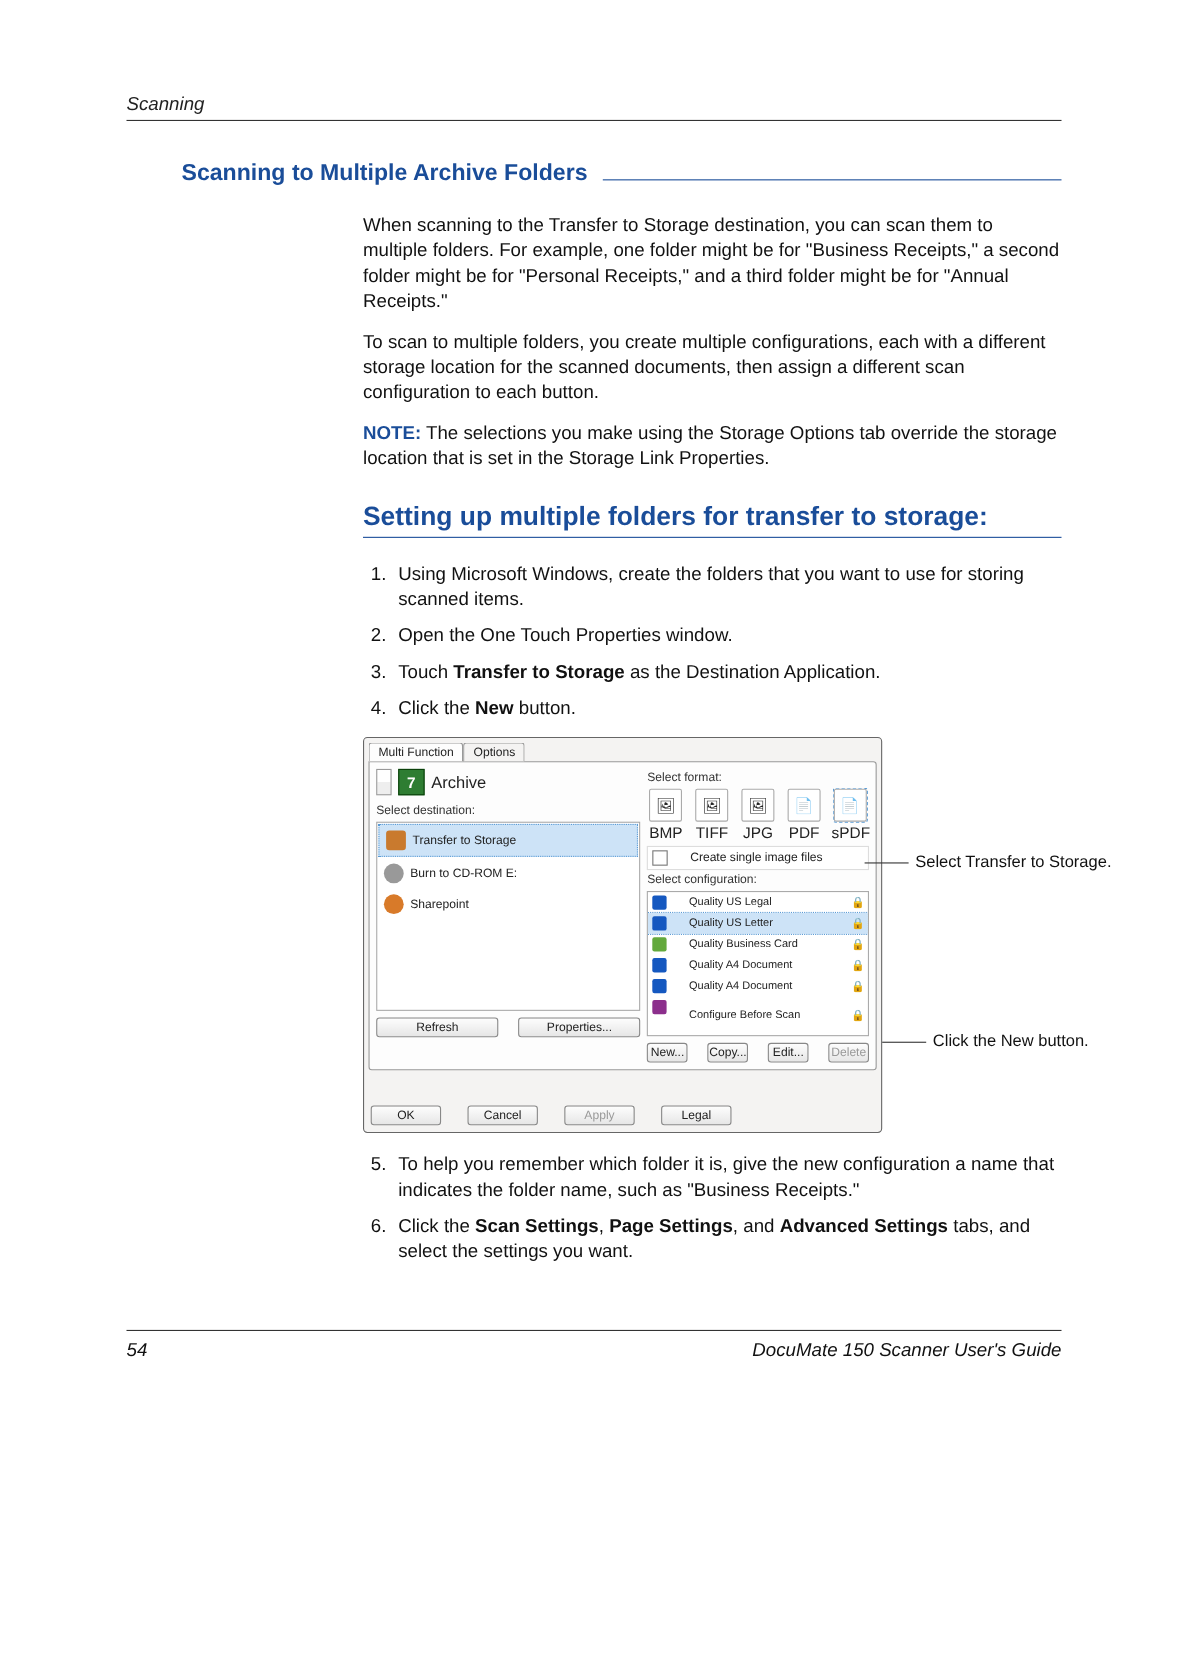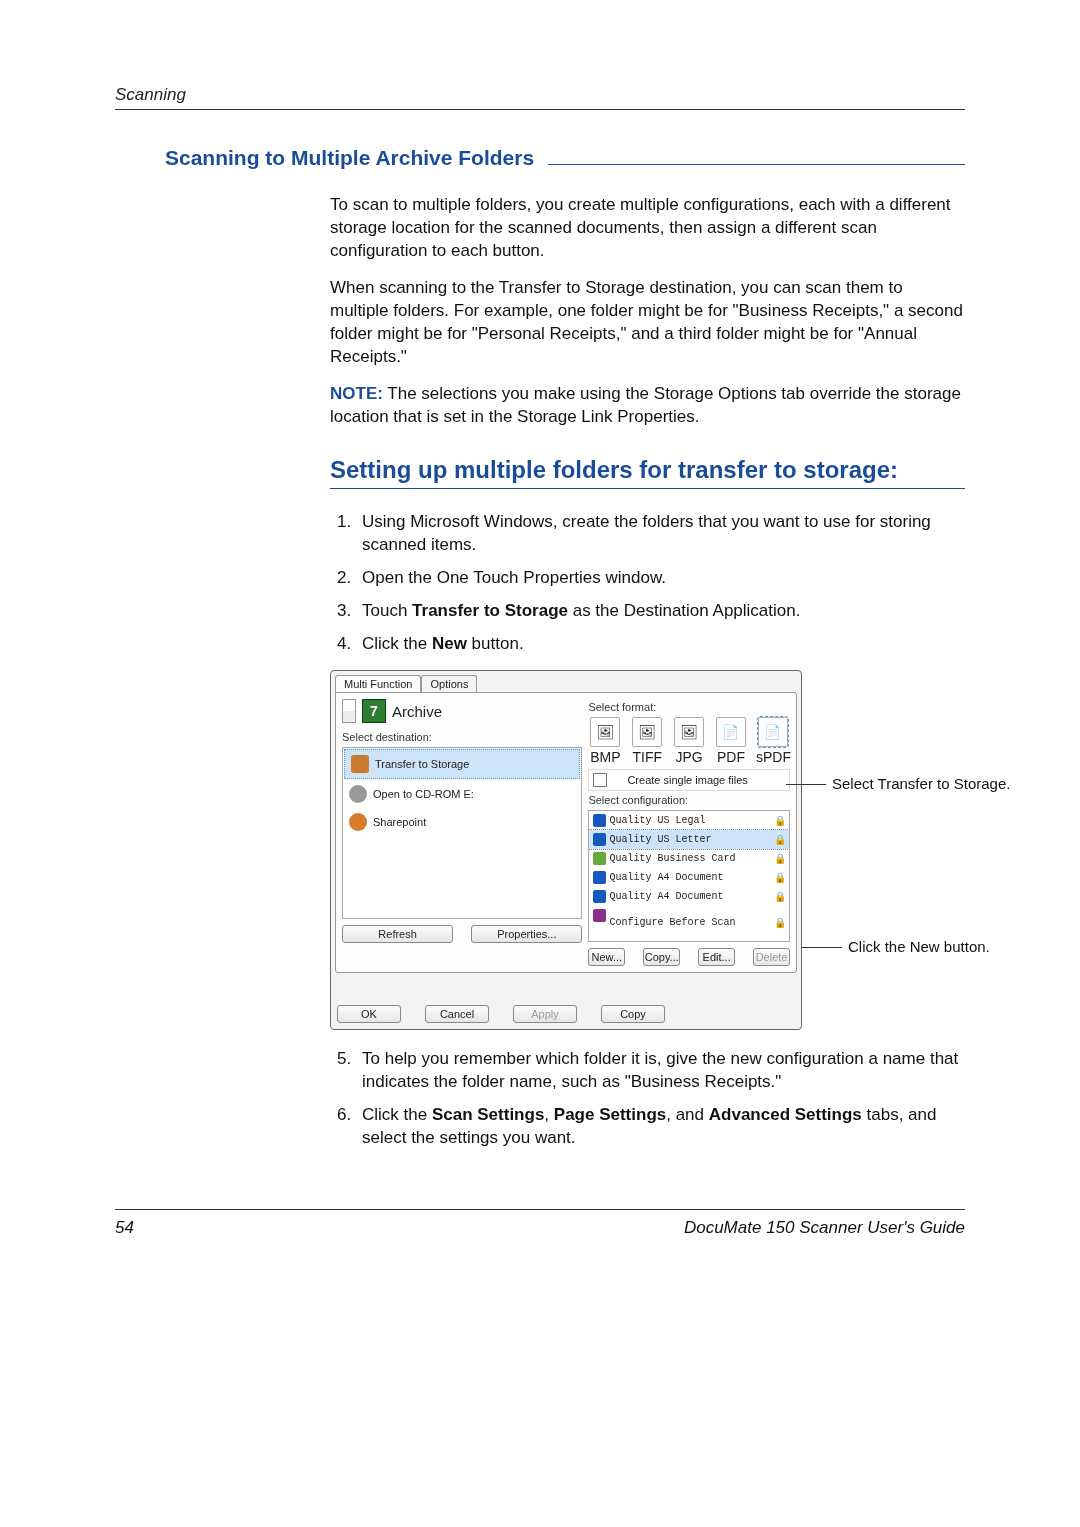--- a/index.html
+++ b/index.html
@@ -200,21 +200,21 @@
 .ficon.sel { outline: 1px dashed #5a9bd5; }
 .flabel { font-size: 14px; }
 .chkrow { display: flex; align-items: center; gap: 20px; padding: 3px 4px; border: 1px solid #ddd; background: #fff; margin-bottom: 3px; }
 .chk { width: 12px; height: 12px; border: 1px solid #777; background: #fff; }
 .cfglist {
   border: 1px solid #aaa;
   background: #fff;
   height: 130px;
   overflow: hidden;
 }
-.cfgitem { display: flex; align-items: center; padding: 3px 4px; gap: 3px; border-bottom: 0; font-family: Liberation Mono, monospace; }
+.cfgitem { display: flex; align-items: center; padding: 3px 4px; gap: 20px; border-bottom: 0; }
 .cfgitem.sel { background: #cde3f7; outline: 1px dotted #5a9bd5; }
 .cfgicon { width: 13px; height: 13px; border-radius: 2px; }
 .cfgicon.b { background: #1558c0; }
 .cfgicon.g { background: #63a93c; }
 .cfgicon.p { background: #8c2f8c; }
 .cfgtxt { flex: 1; font-size: 10px; white-space: nowrap; overflow: hidden; text-overflow: ellipsis; }
 .lock { width: 11px; height: 11px; color: #d88a1b; font-size: 10px; }
 .okbar { display: flex; gap: 24px; justify-content: flex-start; padding: 0 6px 6px 6px; margin-top: 32px; }
 .callouts { position: relative; flex: 1; }
 .callout {
@@ -256,22 +256,22 @@
   <div class="header-label">Scanning</div>
   <hr class="header-rule">
 
   <div>
     <div class="h2-row h3-col">
       <span class="h2">Scanning to Multiple Archive Folders</span>
       <hr class="h2-rule">
     </div>
 
     <div class="body-col">
+      <p class="p">When scanning to the Transfer to Storage destination, you can scan them to multiple folders. For example, one folder might be for "Business Receipts," a second folder might be for "Personal Receipts," and a third folder might be for "Annual Receipts."</p>
       <p class="p">To scan to multiple folders, you create multiple configurations, each with a different storage location for the scanned documents, then assign a different scan configuration to each button.</p>
-      <p class="p">When scanning to the Transfer to Storage destination, you can scan them to multiple folders. For example, one folder might be for "Business Receipts," a second folder might be for "Personal Receipts," and a third folder might be for "Annual Receipts."</p>
       <p class="p">
         <span class="note-label">NOTE:</span>
         <span>The selections you make using the Storage Options tab override the storage location that is set in the Storage Link Properties.</span>
       </p>
 
       <div class="h3">Setting up multiple folders for transfer to storage:</div>
       <hr class="h3-rule">
 
       <ol class="steps" start="1">
         <li>Using Microsoft Windows, create the folders that you want to use for storing scanned items.</li>
@@ -298,21 +298,21 @@
                 <div class="func-label">Archive</div>
               </div>
               <div class="small-label">Select destination:</div>
               <div class="destlist">
                 <div class="destitem sel">
                   <div class="dicon cab"></div>
                   <span>Transfer to Storage</span>
                 </div>
                 <div class="destitem">
                   <div class="dicon cd"></div>
-                  <span>Open to CD-ROM  E:</span>
+                  <span>Burn to CD-ROM  E:</span>
                 </div>
                 <div class="destitem">
                   <div class="dicon sp"></div>
                   <span>Sharepoint</span>
                 </div>
               </div>
               <div class="btnrow">
                 <div class="btn half">Refresh</div>
                 <div class="btn half">Properties...</div>
               </div>
@@ -384,21 +384,21 @@
                 <div class="btn q">Copy...</div>
                 <div class="btn q">Edit...</div>
                 <div class="btn q dis">Delete</div>
               </div>
             </div>
           </div>
           <div class="okbar">
             <div class="btn" style="width:62px">OK</div>
             <div class="btn" style="width:62px">Cancel</div>
             <div class="btn dis" style="width:62px">Apply</div>
-            <div class="btn" style="width:62px">Copy</div>
+            <div class="btn" style="width:62px">Legal</div>
           </div>
         </div>
         <div class="callouts">
           <div class="callout" style="top:105px;left:30px">Select Transfer to Storage.</div>
           <div class="callout" style="top:268px;left:46px">Click the New button.</div>
         </div>
       </div>
 
       <ol class="steps" start="5">
         <li>To help you remember which folder it is, give the new configuration a name that indicates the folder name, such as "Business Receipts."</li>

